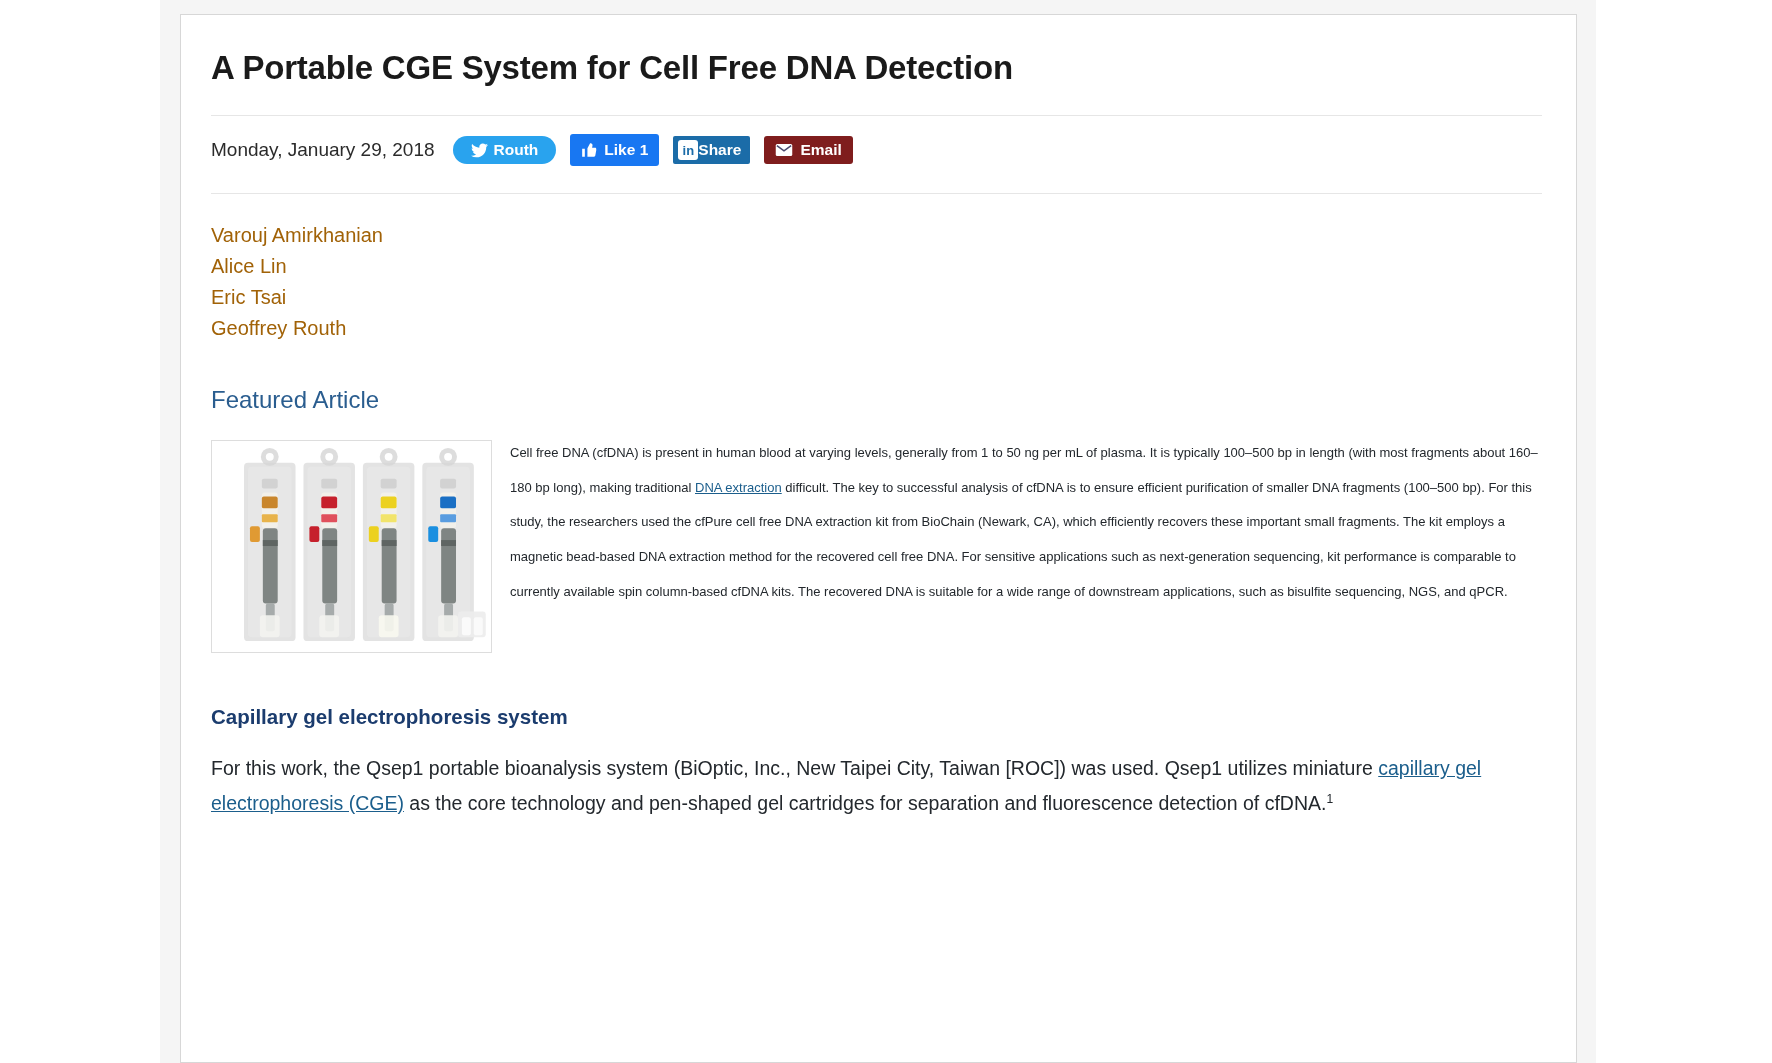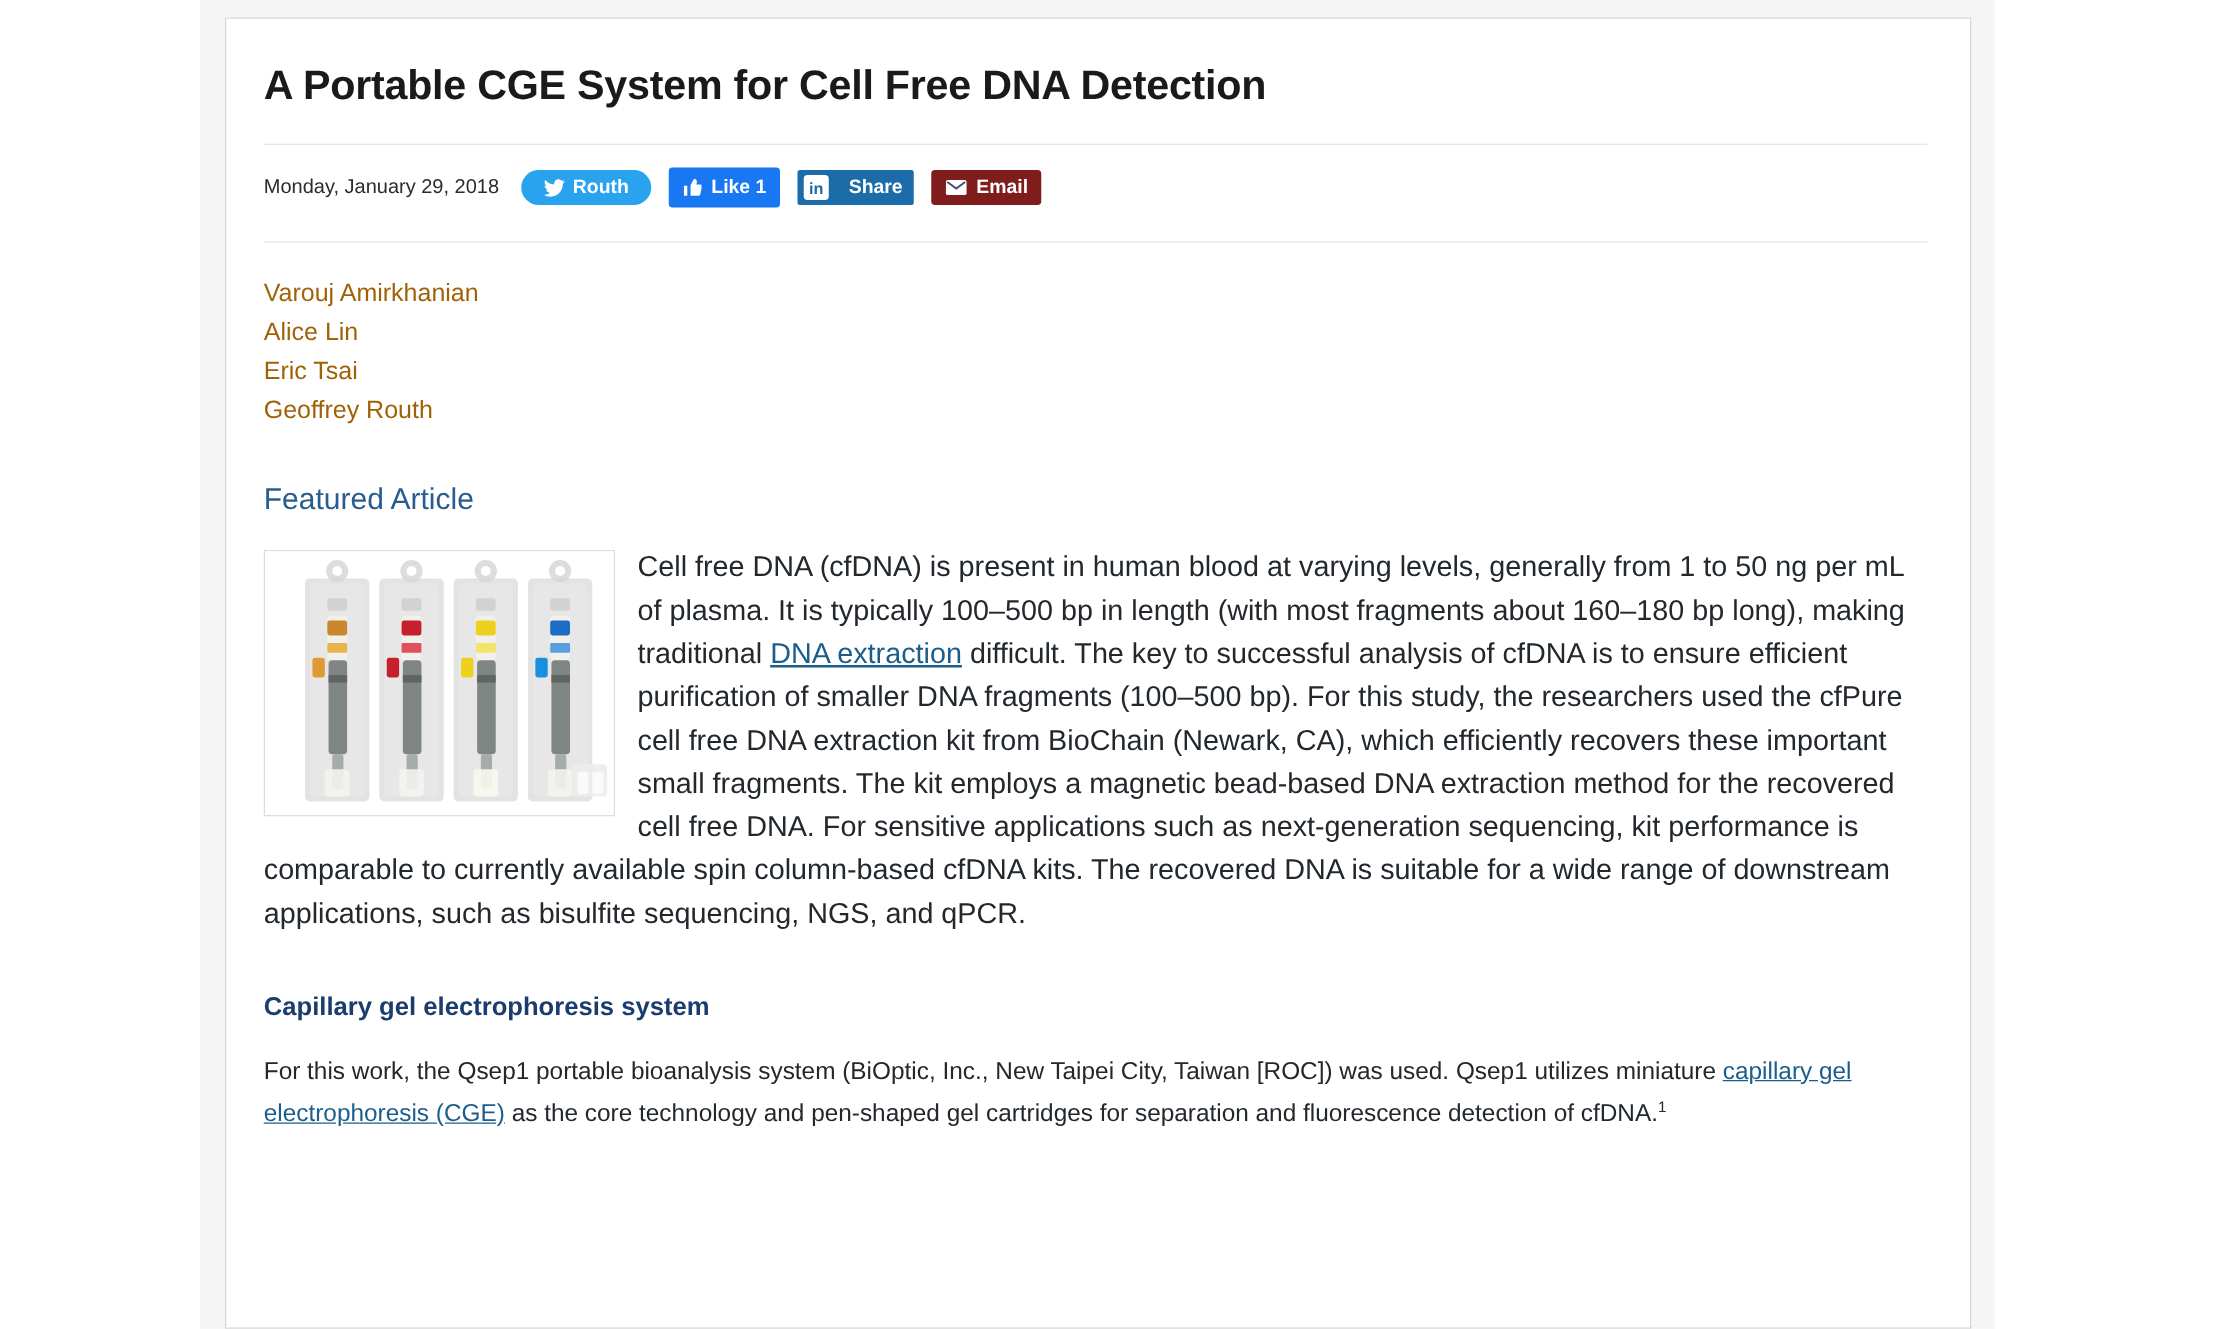--- a/index.html
+++ b/index.html
@@ -60,21 +60,21 @@
   }
 
   .meta-row {
     display: flex;
     align-items: center;
     gap: 14px;
     margin-top: 18px;
     height: 32px;
   }
   .pub-date {
-    font-size: 16px;
+    font-size: 19px;
     color: #2b2b2b;
     font-family: "Liberation Sans", sans-serif;
     white-space: nowrap;
   }
 
   .btn {
     display: inline-flex;
     align-items: center;
     gap: 6px;
     height: 28px;
@@ -88,21 +88,21 @@
     white-space: nowrap;
     border: none;
   }
   .btn-tweet {
     background: #29a3ee;
     border-radius: 14px;
     padding: 0 18px;
     margin-left: 4px;
   }
   .btn-like { background: #1877f2; border-radius: 3px; padding: 16px 11px; }
-  .btn-share { background: #1b6ca8; border-radius: 2px; padding: 0 9px 0 5px; gap: 16px; }
+  .btn-share { background: #1b6ca8; border-radius: 2px; padding: 0 9px 0 5px; gap: 0; }
   .btn-email { background: #7f1d1d; border-radius: 3px; padding: 0 11px; gap: 7px; justify-content: space-between; }
 
   .ico { display:inline-flex; align-items:center; justify-content:center; }
   .li-badge {
     width: 20px; height: 20px; background:#ffffff; border-radius:3px;
     display:inline-flex; align-items:center; justify-content:center;
     color:#1b6ca8; font-weight:bold; font-size:13px; font-family:"Liberation Sans",sans-serif;
     line-height:1;
   }
 
@@ -122,21 +122,21 @@
   h2.section {
     font-size: 24px;
     font-weight: normal;
     color: #2a5d8f;
     margin: 42px 0 0 0;
     font-family: "Liberation Sans", sans-serif;
   }
 
   .body-wrap {
     margin-top: 22px;
-    font-size: 23px;
+    font-size: 13px;
     line-height: 34.6px;
     color: #23282d;
     text-align: left;
   }
   .figure {
     float: left;
     width: 281px;
     height: 213px;
     border: 1px solid #dddddd;
     box-sizing: border-box;

